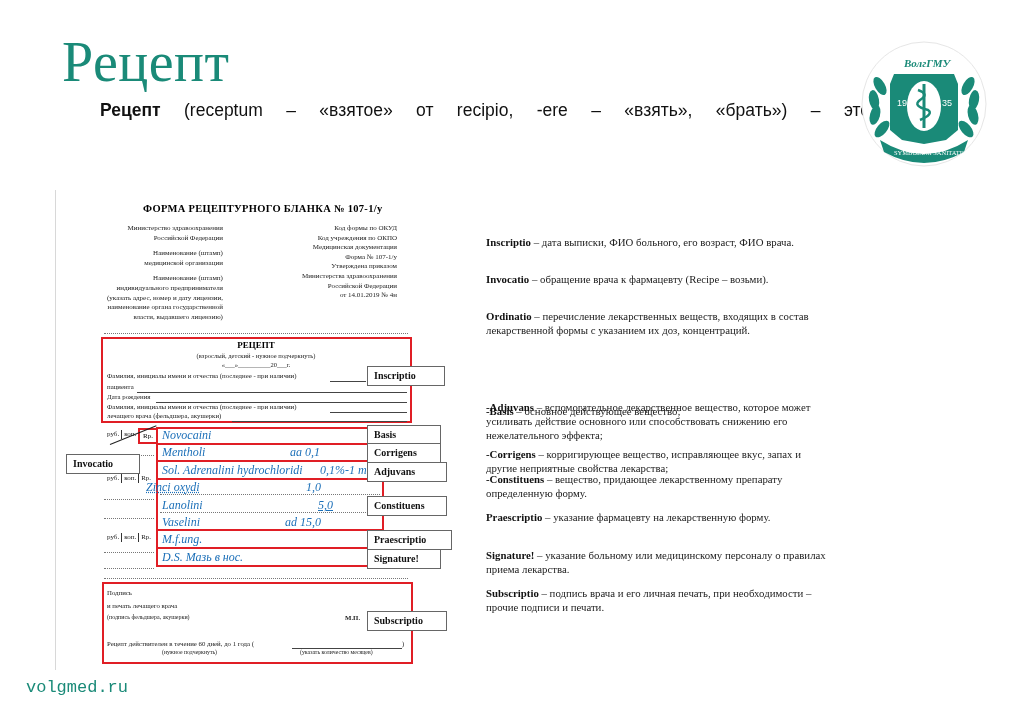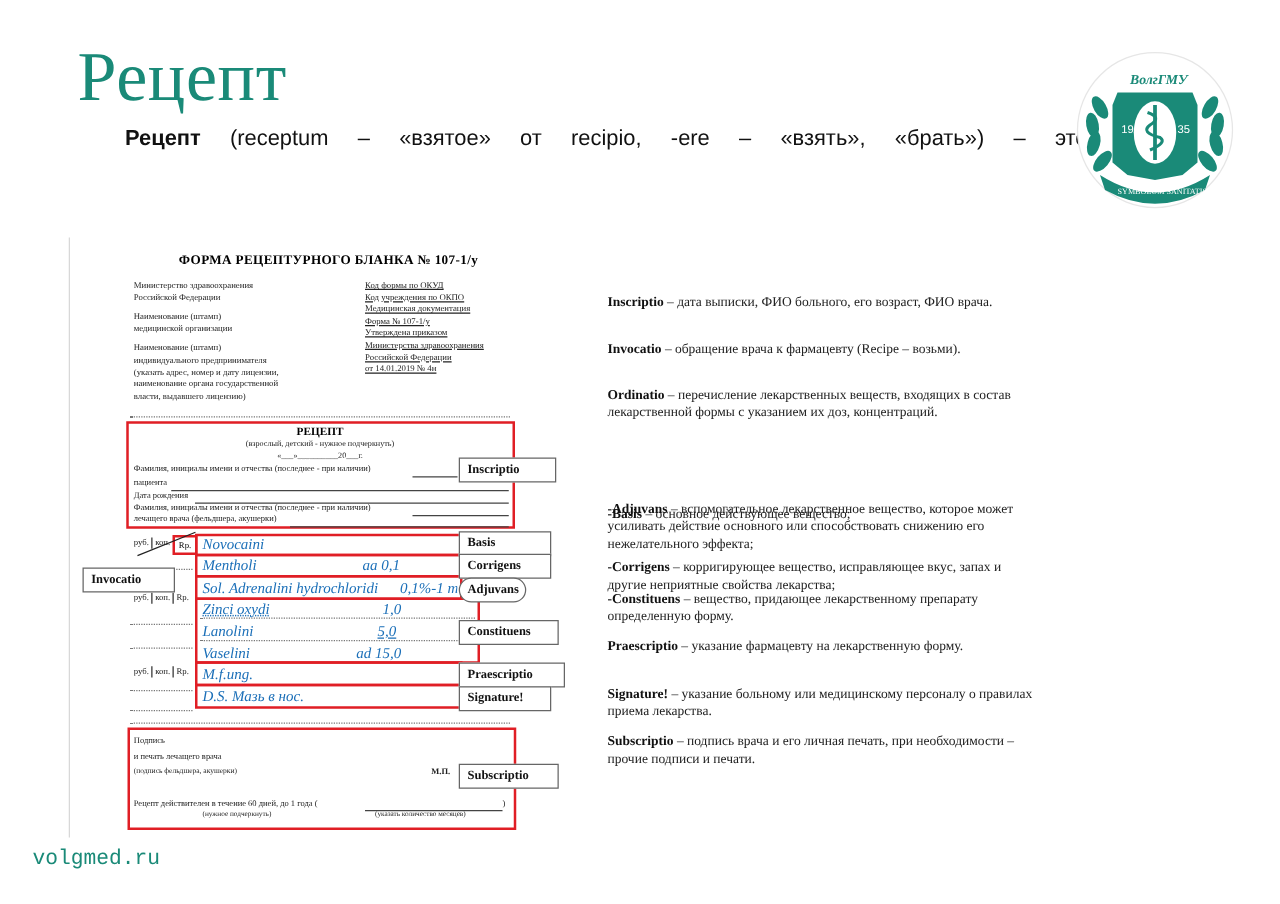--- a/index.html
+++ b/index.html
@@ -19,21 +19,21 @@
   .intro .first-line { display: block; text-indent: 38px; text-align-last: justify; }
   .intro b { font-weight: bold; }
 
   .logo { position: absolute; left: 860px; top: 40px; width: 128px; height: 128px; }
 
   .vline { position: absolute; left: 55px; top: 190px; width: 1px; height: 480px; background: #d8d8d8; }
 
   
   .form { position: absolute; left: 0; top: 0; width: 1024px; height: 723px; font-family: "Liberation Serif", serif; }
   .form-title { position: absolute; left: 143px; top: 203px; font-size: 10.5px; font-weight: bold; letter-spacing: 0.3px; }
-  .small { position: absolute; font-size: 7px; line-height: 9.6px; color: #222; }
+  .small { position: absolute; font-size: 7px; line-height: 9.6px; color: #222; text-align: right; }
   .dots { position: absolute; height: 0; border-top: 1px dotted #777; }
 
   .red-box { position: absolute; border: 2px solid #e01e25; }
   .retsept-head { position: absolute; left: 102px; width: 308px; text-align: center; font-size: 9px; font-weight: bold; top: 340px; }
   .retsept-sub { position: absolute; left: 102px; width: 308px; text-align: center; font-size: 6.5px; top: 352px; color: #222; }
   .retsept-date { position: absolute; left: 102px; width: 308px; text-align: center; font-size: 6.5px; top: 361px; color: #222; }
   .line-text { position: absolute; font-size: 6.8px; color: #222; left: 107px; }
   .uline { position: absolute; height: 0; border-top: 1px solid #444; }
 
   .rub { position: absolute; font-size: 7px; color: #222; }
@@ -105,21 +105,21 @@
     <div style="height:6px"></div>
     <div>Наименование (штамп)</div>
     <div>медицинской организации</div>
     <div style="height:6px"></div>
     <div>Наименование (штамп)</div>
     <div>индивидуального предпринимателя</div>
     <div>(указать адрес, номер и дату лицензии,</div>
     <div>наименование органа государственной</div>
     <div>власти, выдавшего лицензию)</div>
   </div>
-  <div class="small" style="left:292px; top:224px;text-decoration:underline;">
+  <div class="small" style="left:302px; top:224px;">
     <div>Код формы по ОКУД</div>
     <div>Код учреждения по ОКПО</div>
     <div>Медицинская документация</div>
     <div>Форма № 107-1/у</div>
     <div>Утверждена приказом</div>
     <div>Министерства здравоохранения</div>
     <div>Российской Федерации</div>
     <div>от 14.01.2019 № 4н</div>
   </div>
 
@@ -164,32 +164,32 @@
   <div class="red-box" style="left:156px; top:547px; width:214px; height:20px;"></div>
 
   <div class="dots" style="left:160px; top:494px; width:220px;"></div>
   <div class="dots" style="left:160px; top:512px; width:220px;"></div>
 
   <div class="rx" style="left:162px; top:428px;">Novocaini</div>
   <div class="rx" style="left:162px; top:445px;">Mentholi</div>
   <div class="rx dose" style="left:290px; top:445px;">aa 0,1</div>
   <div class="rx" style="left:162px; top:463px;">Sol. Adrenalini hydrochloridi</div>
   <div class="rx dose" style="left:320px; top:463px; width:46px; overflow:hidden; white-space:nowrap;">0,1%-1 ml</div>
-  <div class="rx" style="left:162px; top:480px; text-decoration:underline dotted;">Zinci oxydi</div>
+  <div class="rx" style="left:146px; top:480px; text-decoration:underline dotted;">Zinci oxydi</div>
   <div class="rx dose" style="left:306px; top:480px;">1,0</div>
   <div class="rx" style="left:162px; top:498px;">Lanolini</div>
-  <div class="rx dose" style="left:302px; top:498px;text-decoration:underline;">5,0</div>
+  <div class="rx dose" style="left:318px; top:498px;text-decoration:underline;">5,0</div>
   <div class="rx" style="left:162px; top:515px;">Vaselini</div>
   <div class="rx dose" style="left:285px; top:515px;">ad 15,0</div>
   <div class="rx" style="left:162px; top:532px;">M.f.ung.</div>
   <div class="rx" style="left:162px; top:550px;">D.S. Мазь в нос.</div>
 
   <div class="label-box" style="left:367px; top:425px; width:74px;">Basis</div>
   <div class="label-box" style="left:367px; top:443px; width:74px;">Corrigens</div>
-  <div class="label-box" style="left:367px; top:462px; width:54px;border-radius:10px;">Adjuvans</div>
+  <div class="label-box" style="left:367px; top:462px; width:80px;">Adjuvans</div>
   <div class="label-box" style="left:367px; top:496px; width:80px;">Constituens</div>
   <div class="label-box" style="left:367px; top:530px; width:85px;">Praescriptio</div>
   <div class="label-box" style="left:367px; top:549px; width:74px;">Signature!</div>
 
   <div class="dots" style="left:104px; top:578px; width:304px;"></div>
 
   <div class="red-box" style="left:102px; top:582px; width:311px; height:82px;"></div>
   <div class="line-text" style="top:589px;">Подпись</div>
   <div class="line-text" style="top:602px;">и печать лечащего врача</div>
   <div class="line-text" style="top:614px; font-size:6px;">(подпись фельдшера, акушерки)</div>

